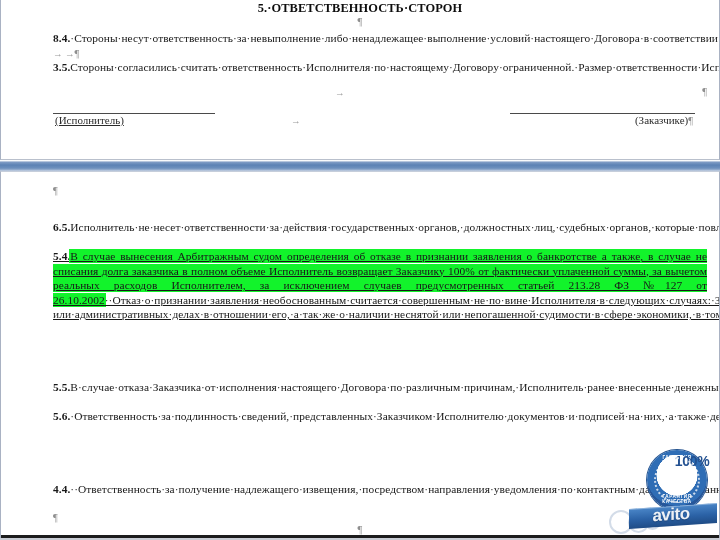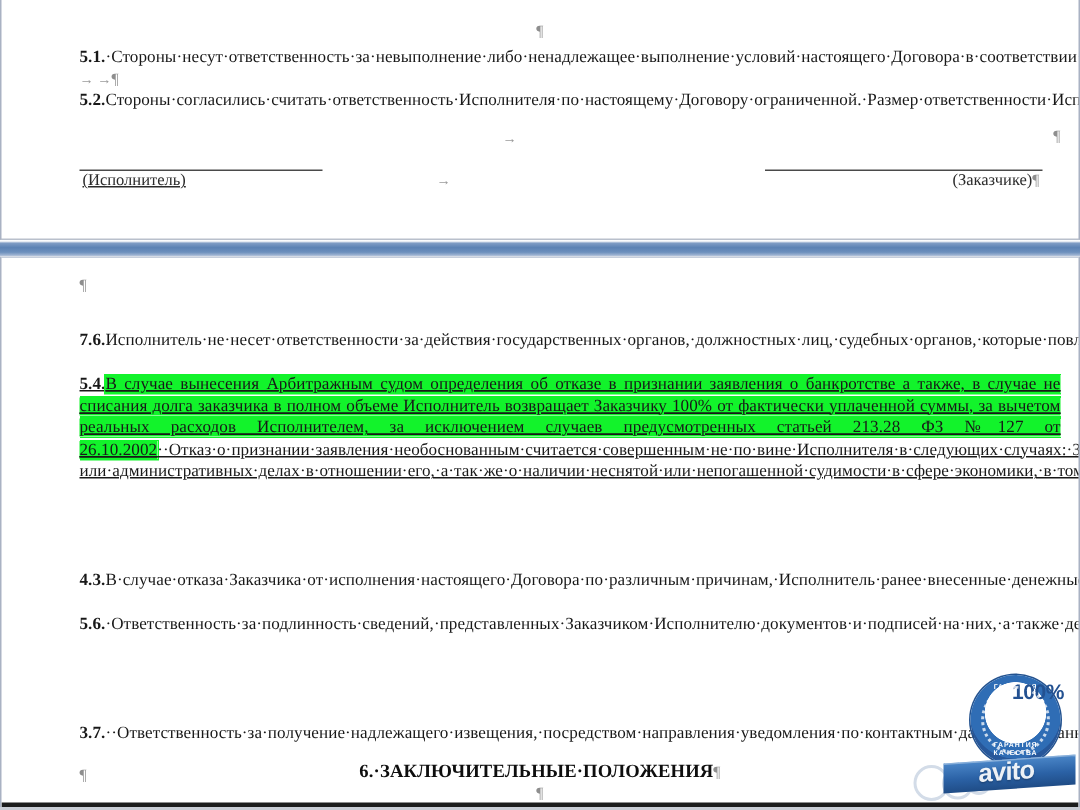--- a/index.html
+++ b/index.html
@@ -114,21 +114,20 @@
   .tabmark {
     color: #9a9a9a;
     font-size: 9.5px;
     letter-spacing: 0;
   }
 
   .hl {
     background: #00f021;
     background: #12f32b;
     box-shadow: 0 0 0 1px #12f32b;
-    text-decoration: underline;
   }
 
   .ul { text-decoration: underline; text-decoration-thickness: .6px; }
 
   
   .sig-row {
     position: absolute;
     left: 52px;
     right: 12px;
     font-size: 11px;
@@ -251,35 +250,36 @@
     text-shadow: 0 1px 1px rgba(20,50,90,.5);
   }
 </style>
 </head>
 <body>
 
 <div class="doc-viewport">
 
   <div class="page page-top">
 
+    <div class="heading" style="top:1px;">5.·ОТВЕТСТВЕННОСТЬ·СТОРОН</div>
     <div class="heading" style="top:1px; left:0; right:0;">
       <span style="visibility:hidden">5.·ОТВЕТСТВЕННОСТЬ·СТОРОН</span>
     </div>
     <div class="heading pilcrow-line" style="top:16px; font-weight:normal;">¶</div>
 
     <div class="body-text" style="top:31px;">
       <p>
-        <span class="num">5.1.</span><span>·Стороны·несут·ответственность·за·невыполнение·либо·ненадлежащее·выполнение·условий·настоящего·Договора·в·соответствии·с·действующим·законодательством.</span>
+        <span class="num">8.4.</span><span>·Стороны·несут·ответственность·за·невыполнение·либо·ненадлежащее·выполнение·условий·настоящего·Договора·в·соответствии·с·действующим·законодательством.</span>
         <span class="tabmark">→        →</span><span class="pilcrow">¶</span>
       </p>
     </div>
 
     <div class="body-text" style="top:60px;">
       <p>
-        <span class="num">5.2.</span><span>Стороны·согласились·считать·ответственность·Исполнителя·по·настоящему·Договору·ограниченной.·Размер·ответственности·Исполнителя·не·может·превышать·сумму·полученного·им·гонорара·за·один·месяц.</span>
+        <span class="num">3.5.</span><span>Стороны·согласились·считать·ответственность·Исполнителя·по·настоящему·Договору·ограниченной.·Размер·ответственности·Исполнителя·не·может·превышать·сумму·полученного·им·гонорара·за·один·месяц.</span>
       </p>
     </div>
 
     <div class="sig-row" style="top:100px;">
       <div class="sig-lines">
         <span class="sig-line left"></span>
         <span class="sig-line right"></span>
         <span class="tabmark sig-tab-a">→</span>
         <span class="pilcrow sig-pilc">¶</span>
       </div>
@@ -292,51 +292,50 @@
   </div>
 
   <div class="page-break-bar"></div>
 
   <div class="page page-bottom">
 
     <div class="body-text pilcrow-line" style="top:12px;">¶</div>
 
     <div class="body-text" style="top:48px;">
       <p>
-        <span class="num">7.6.</span><span>Исполнитель·не·несет·ответственности·за·действия·государственных·органов,·должностных·лиц,·судебных·органов,·которые·повлекли·невозможность·исполнения·настоящего·Договора.</span>
+        <span class="num">6.5.</span><span>Исполнитель·не·несет·ответственности·за·действия·государственных·органов,·должностных·лиц,·судебных·органов,·которые·повлекли·невозможность·исполнения·настоящего·Договора.</span>
       </p>
     </div>
 
     <div class="body-text" style="top:77px;">
       <p class="ul">
         <span class="num" style="text-decoration:none;">5.4.</span><span class="hl">В случае вынесения Арбитражным судом определения об отказе в признании заявления о банкротстве а также, в случае не списания долга заказчика в полном объеме Исполнитель возвращает Заказчику 100% от фактически уплаченной суммы, за вычетом реальных расходов Исполнителем, за исключением случаев предусмотренных статьей 213.28 ФЗ №127 от 26.10.2002</span><span>··Отказ·о·признании·заявления·необоснованным·считается·совершенным·не·по·вине·Исполнителя·в·следующих·случаях:·Заказчик·предоставил·Исполнителю·недостоверные·сведения,·Заказчик·не·уведомил·Исполнителя·о·наличии·уголовных·и/или·административных·делах·в·отношении·его,·а·так·же·о·наличии·неснятой·или·непогашенной·судимости·в·сфере·экономики,·в·том·числе·злостное·уклонение·от·погашения·кредиторской·задолженности,·уклонение·от·уплаты·налогов·и·(или)·сборов,·предоставление·кредитору·заведомо·ложных·сведений·при·получении·кредита).</span>
       </p>
     </div>
 
     <div class="body-text" style="top:208px;">
       <p>
-        <span class="num">4.3.</span><span>В·случае·отказа·Заказчика·от·исполнения·настоящего·Договора·по·различным·причинам,·Исполнитель·ранее·внесенные·денежные·средства·Заказчику·не·возвращает.</span>
+        <span class="num">5.5.</span><span>В·случае·отказа·Заказчика·от·исполнения·настоящего·Договора·по·различным·причинам,·Исполнитель·ранее·внесенные·денежные·средства·Заказчику·не·возвращает.</span>
       </p>
     </div>
 
     <div class="body-text" style="top:237px;">
       <p>
         <span class="num">5.6.</span><span>·Ответственность·за·подлинность·сведений,·представленных·Заказчиком·Исполнителю·документов·и·подписей·на·них,·а·также·дееспособность·и·правоспособность·лиц,·совершивших·такие·подписи,·лежит·на·Заказчике,·только·если·такие·документы·не·удостоверены·в·нотариальном·или·приравненном·к·нему·порядке.·Исполнитель·не·несет·ответственности·за·последствия,·связанные·с·представлением·Заказчиком·документов·и·сведений,·не·соответствующих·действительности,·а·также·за·непредставление·необходимых·документов.</span>
       </p>
     </div>
 
     <div class="body-text" style="top:310px;">
       <p>
-        <span class="num">3.7.</span><span>··Ответственность·за·получение·надлежащего·извещения,·посредством·направления·уведомления·по·контактным·данным,·указанным·Заказчиком·в·п.7·настоящего·договора,·лежит·на·Заказчике.</span>
+        <span class="num">4.4.</span><span>··Ответственность·за·получение·надлежащего·извещения,·посредством·направления·уведомления·по·контактным·данным,·указанным·Заказчиком·в·п.7·настоящего·договора,·лежит·на·Заказчике.</span>
       </p>
     </div>
 
     <div class="body-text pilcrow-line" style="top:339px;">¶</div>
 
-    <div class="heading" style="top:335px;"><span>6.·ЗАКЛЮЧИТЕЛЬНЫЕ·ПОЛОЖЕНИЯ</span><span class="pilcrow">¶</span></div>
 
     <div class="heading pilcrow-line" style="top:352px; font-weight:normal;">¶</div>
 
     <div class="badge-wrap">
       <div class="bubbles">
         <span class="bubble b1"></span>
         <span class="bubble b2"></span>
         <span class="bubble b3"></span>
       </div>
       <div class="seal">

